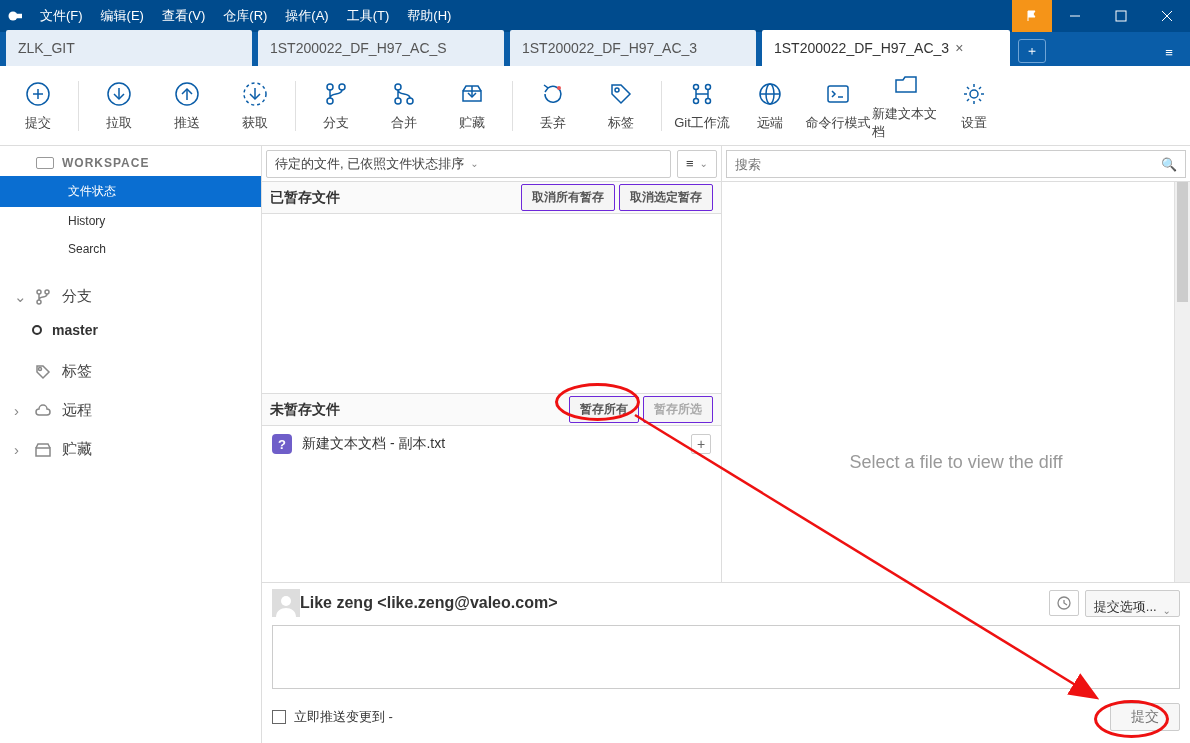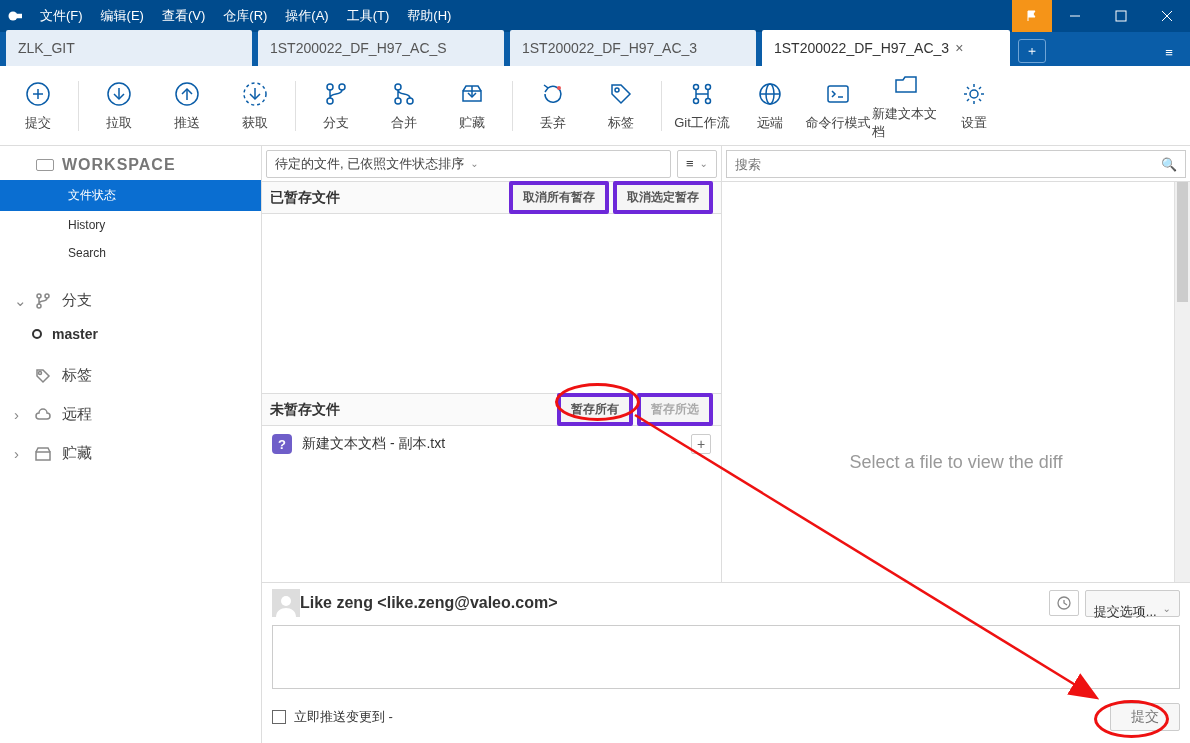--- a/index.html
+++ b/index.html
@@ -29,38 +29,38 @@
 .tbtn { display: flex; flex-direction: column; align-items: center; justify-content: center; width: 68px; height: 76px; gap: 6px; color: #444; cursor: default; }
 .tbtn .ticon { width: 28px; height: 28px; display: flex; align-items: center; justify-content: center; color: #0a5da8; }
 .tbtn .ticon svg { width: 26px; height: 26px; stroke: #0a5da8; fill: none; stroke-width: 1.5; }
 .tsep { width: 1px; height: 50px; background: #e0e0e0; margin: 0 6px; }
 
 
 .main { display: flex; height: calc(743px - 32px - 34px - 80px); }
 
 
 .sidebar { width: 262px; border-right: 1px solid #ddd; display: flex; flex-direction: column; }
-.ws-header { display: flex; align-items: center; gap: 8px; padding: 10px 14px 6px 36px; color: #777; font-size: 16px; letter-spacing: 1px; font-weight: 600; }
+.ws-header { display: flex; align-items: center; gap: 8px; padding: 10px 14px 6px 36px; color: #777; font-size: 12px; letter-spacing: 1px; font-weight: 600; }
 .ws-icon { width: 18px; height: 12px; border: 1.5px solid #999; border-radius: 2px; position: relative; }
 .ws-item { padding: 7px 10px 7px 68px; font-size: 12px; color: #333; }
 .ws-item.active { background: #0a6ed1; color: #fff; }
 .section { display: flex; align-items: center; gap: 10px; padding: 10px 14px; font-size: 15px; color: #444; }
 .section .chev { width: 10px; color: #888; }
 .section .sicon { width: 18px; height: 18px; }
 .branch-item { display: flex; align-items: center; gap: 10px; padding: 6px 10px 6px 32px; font-size: 14px; font-weight: 700; }
 .branch-dot { width: 10px; height: 10px; border: 2px solid #333; border-radius: 50%; }
 
 
 .center { width: 460px; border-right: 1px solid #ddd; display: flex; flex-direction: column; }
 .filterbar { height: 36px; border-bottom: 1px solid #ddd; display: flex; align-items: center; padding: 4px; gap: 6px; }
 .dropdown { border: 1px solid #ccc; height: 28px; display: flex; align-items: center; padding: 0 8px; font-size: 13px; color: #444; border-radius: 2px; gap: 6px; }
 .dropdown .dd-arrow { color: #888; font-size: 10px; }
 .pane-header { height: 32px; background: #fafafa; border-bottom: 1px solid #ddd; display: flex; align-items: center; padding: 0 8px; font-size: 14px; font-weight: 600; }
 .pane-header .hbtns { margin-left: auto; display: flex; gap: 4px; }
-.hbtn { border: 4px solid #6d28d9; background: #f5f5f5; padding: 4px 10px; font-size: 12px; color: #555; border-radius: 2px; }
+.hbtn { border: 1px solid #6d28d9; background: #f5f5f5; padding: 4px 10px; font-size: 12px; color: #555; border-radius: 2px; }
 .hbtn.disabled { color: #aaa; }
 .staged-pane { height: 180px; border-bottom: 1px solid #ddd; }
 .unstaged-pane { flex: 1; }
 .file-row { display: flex; align-items: center; padding: 8px 10px; gap: 10px; font-size: 14px; }
 .file-badge { width: 20px; height: 20px; background: #6f5ec9; color: #fff; border-radius: 4px; display: flex; align-items: center; justify-content: center; font-weight: 700; font-size: 13px; }
 .file-add { margin-left: auto; width: 20px; height: 20px; border: 1px solid #ccc; display: flex; align-items: center; justify-content: center; color: #666; border-radius: 2px; }
 
 
 .rightpane { flex: 1; display: flex; flex-direction: column; position:relative;}
 .searchbar { height: 36px; border-bottom: 1px solid #ddd; padding: 4px; }
@@ -70,21 +70,21 @@
 .diff-placeholder { flex: 1; display: flex; align-items: center; justify-content: center; color: #999; font-size: 18px; }
 
 
 .commit-area { position: absolute; left: 262px; right: 0; bottom: 0; border-top: 1px solid #ddd; background: #fff; }
 .commit-header { display: flex; align-items: center; padding: 6px 10px; gap: 0; }
 .avatar { width: 28px; height: 28px; background: #ddd; display:flex;align-items:flex-end;justify-content:center; }
 .avatar svg { width:24px; height:24px; fill:#fff;}
 .author { font-size: 16px; font-weight: 600; color: #333; }
 .commit-header .right { margin-left: auto; display: flex; gap: 6px; align-items: center; }
 .clock-btn { width: 30px; height: 26px; border: 1px solid #ccc; display: flex; align-items: center; justify-content: center; border-radius: 2px; color: #777; }
-.opts-btn { border: 1px solid #ccc; height: 27px; padding: 12px 8px; display: flex; align-items: flex-start; gap: 6px; font-size: 13px; border-radius: 2px; background:#f7f7f7;}
+.opts-btn { border: 1px solid #ccc; height: 27px; padding: 0 8px; display: flex; align-items: flex-end; gap: 6px; font-size: 13px; border-radius: 2px; background:#f7f7f7;}
 .commit-msg { margin: 2px 10px 8px 10px; height: 64px; border: 1px solid #ccc; }
 .commit-footer { display: flex; align-items: center; padding: 6px 10px 12px 10px; gap: 8px; }
 .checkbox { width: 14px; height: 14px; border: 1.5px solid #666; }
 .commit-btn { margin-left: auto; border: 1px solid #ccc; padding: 4px 20px; font-size: 14px; color: #777; background: #f7f7f7; border-radius: 2px; }
 
 
 .red-ellipse { position: absolute; border: 3px solid #e11; border-radius: 50%; pointer-events: none; z-index: 100; }
 .red-arrow-svg { position: absolute; z-index: 99; pointer-events: none; }
 .scrollbar { position:absolute; right:0; top:36px; bottom:0; width:16px; background:#f0f0f0; border-left:1px solid #e0e0e0;}
 .scrollbar .thumb{ position:absolute; top:0; height:120px; left:2px; right:2px; background:#ccc;}

